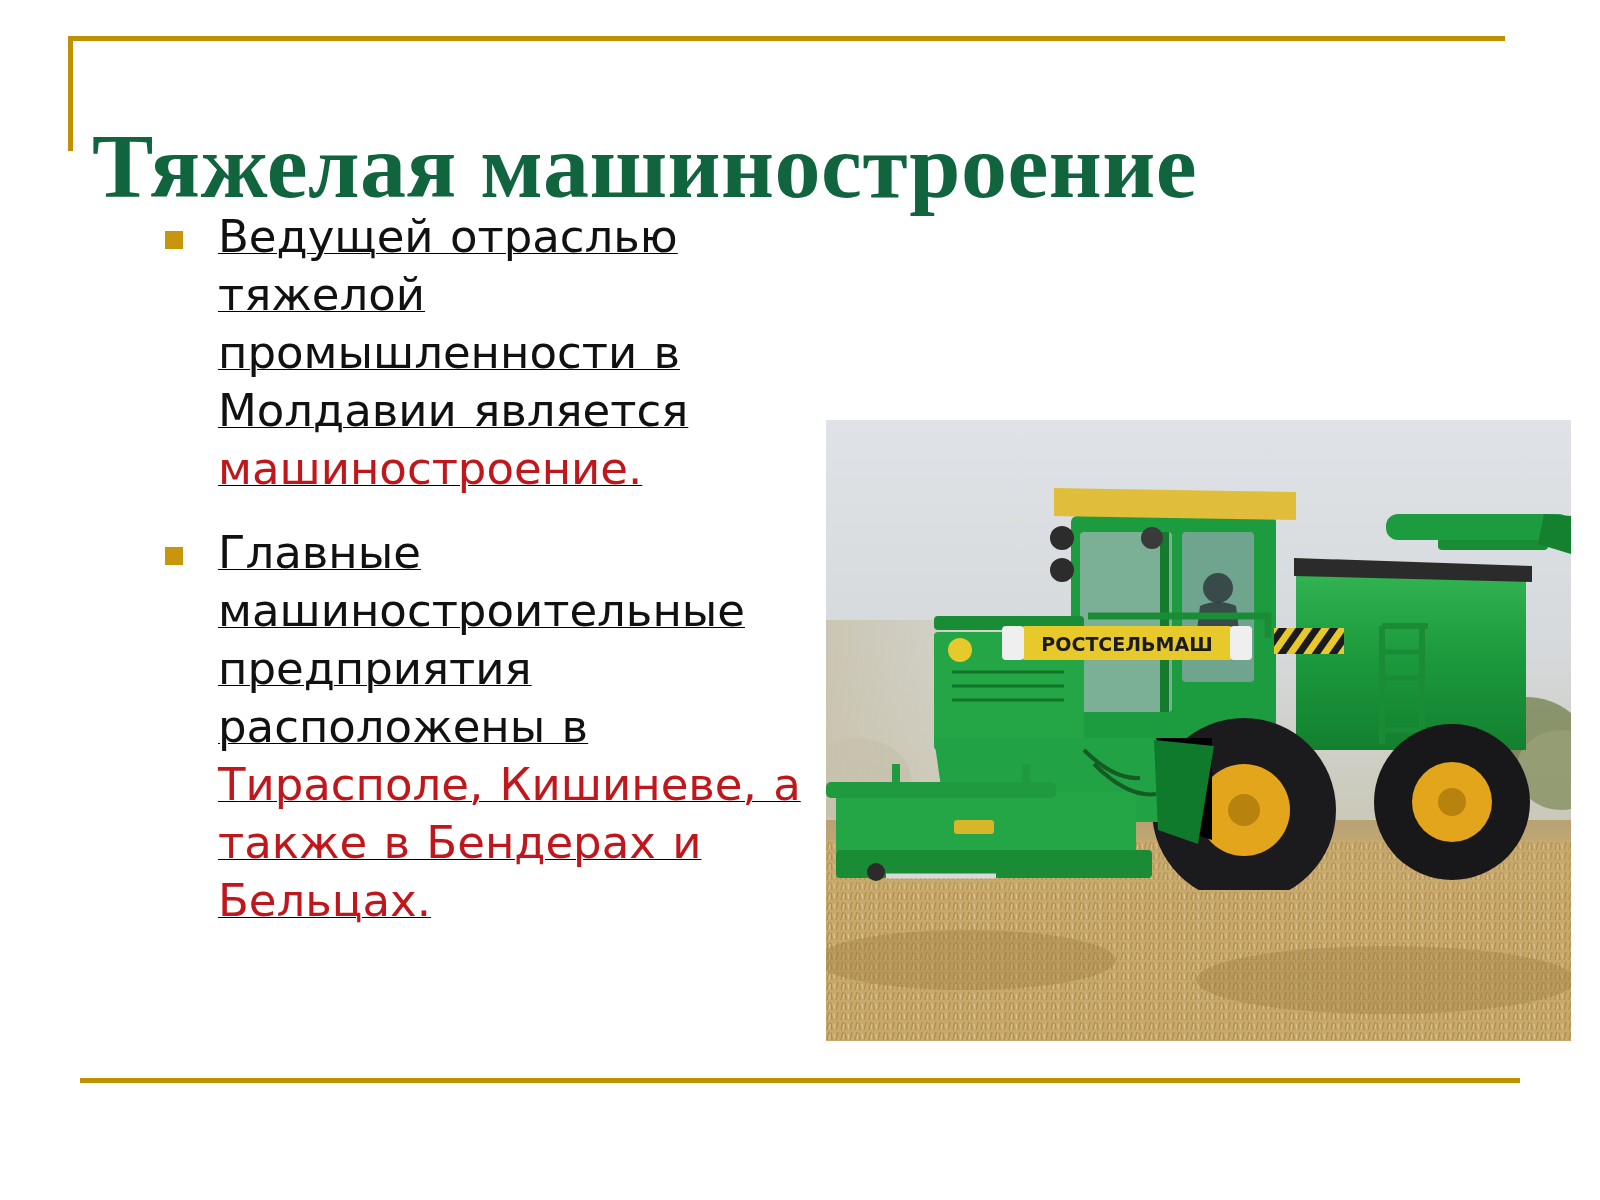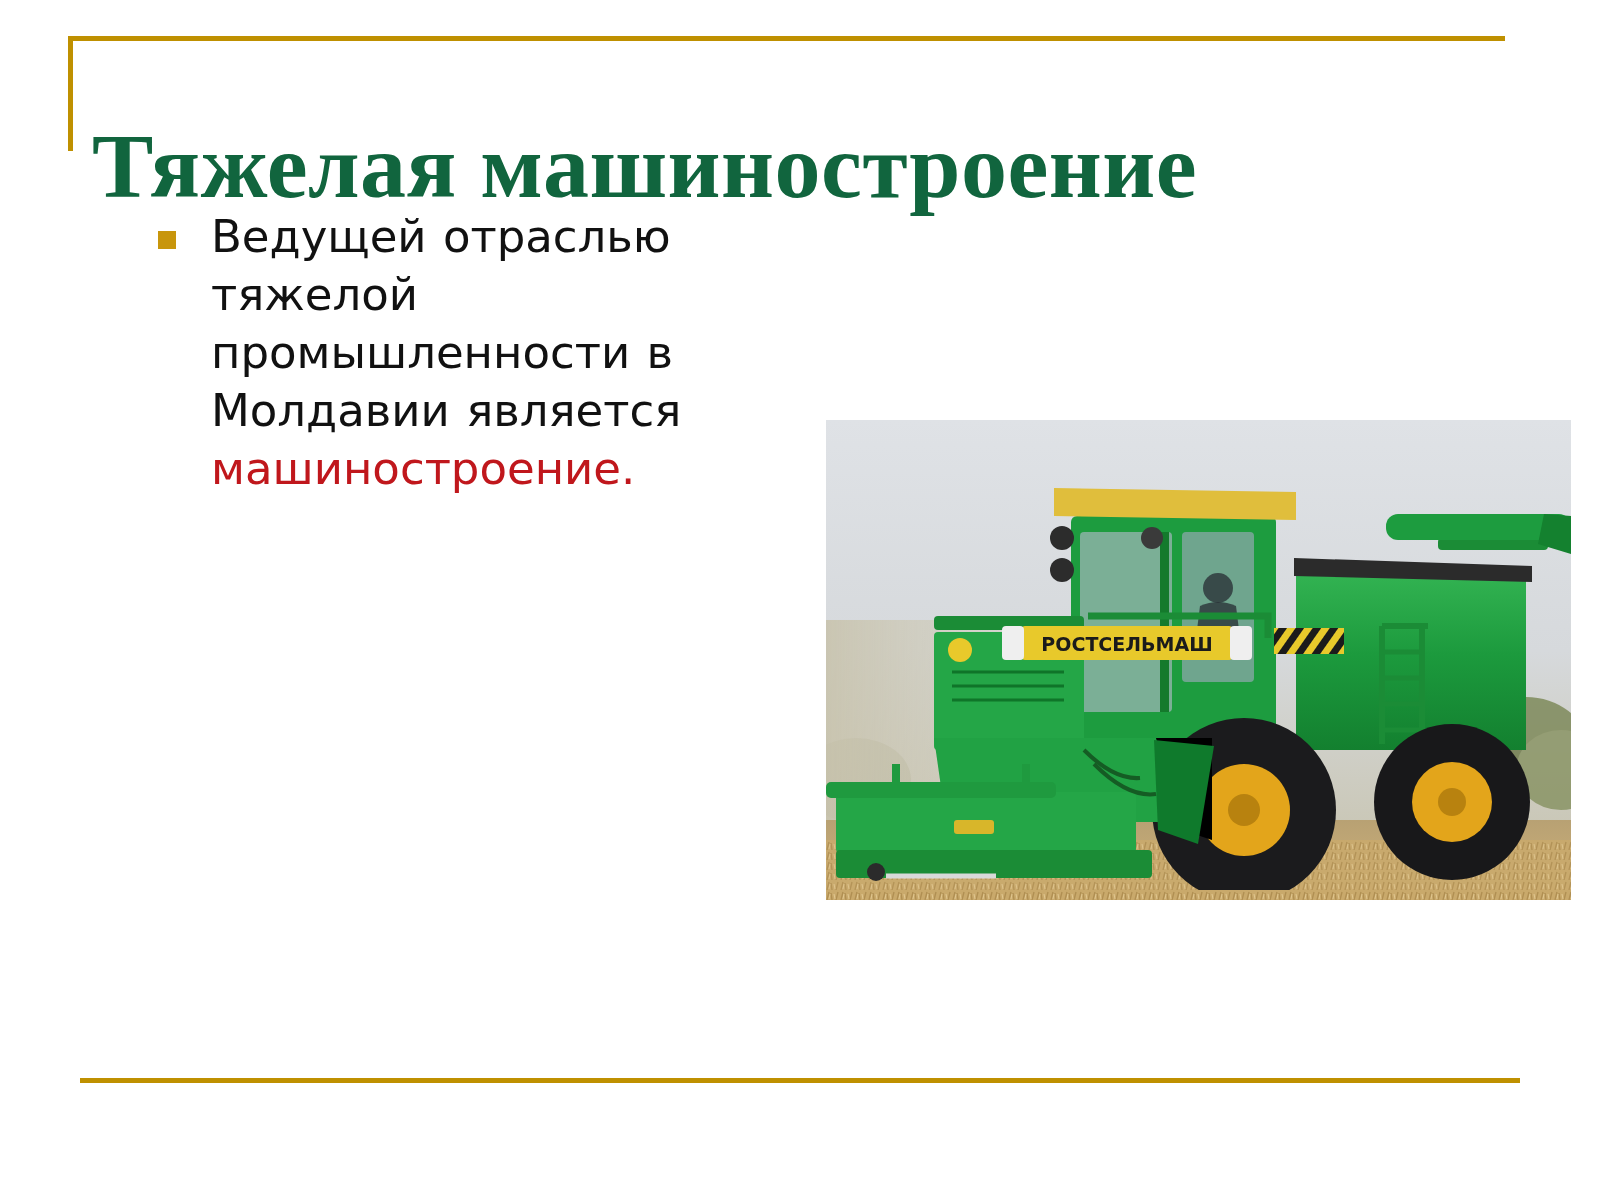--- a/index.html
+++ b/index.html
@@ -51,26 +51,27 @@
     font-size: 92px;
     line-height: 1.0;
     color: #11653E;
     letter-spacing: 0.5px;
     white-space: nowrap;
   }
 
   
   #body-list {
     position: absolute;
-    left: 145px;
+    left: 152px;
     top: 208px;
     width: 680px;
     margin: 0;
     padding: 0;
     list-style: none;
+    text-decoration: underline;
   }
   .bullet-item {
     position: relative;
     padding-left: 66px;
     margin-bottom: 26px;
   }
   .bullet-marker {
     position: absolute;
     left: 13px;
     top: 23px;
@@ -88,21 +89,21 @@
   .accent {
     color: #C0171C;
   }
 
   
   #photo-frame {
     position: absolute;
     left: 826px;
     top: 420px;
     width: 745px;
-    height: 480px;
+    height: 621px;
     overflow: hidden;
     background: #d8dce0;
   }
   #photo-frame svg { display: block; }
 </style>
 </head>
 <body>
 
 <div id="slide-rule-top"></div>
 <div id="slide-rule-left"></div>
@@ -110,20 +111,24 @@
 
 <h1 id="slide-title">Тяжелая машиностроение</h1>
 
 <ul id="body-list">
 
   <li class="bullet-item">
     <span class="bullet-marker"></span>
     <span class="bullet-text"><span>Ведущей отраслью тяжелой промышленности в Молдавии является </span><span class="accent">машиностроение.</span></span>
   </li>
 
+  <li class="bullet-item">
+    <span class="bullet-marker"></span>
+    <span class="bullet-text"><span>Главные машиностроительные предприятия расположены в </span><span class="accent">Тирасполе, Кишиневе, а также в Бендерах и Бельцах.</span></span>
+  </li>
 
 </ul>
 
 <div id="photo-frame">
   <svg width="745" height="621" viewBox="0 0 745 621" xmlns="http://www.w3.org/2000/svg">
     <defs>
       <linearGradient id="skyGrad" x1="0" y1="0" x2="0" y2="1">
         <stop offset="0%" stop-color="#dfe2e6"></stop>
         <stop offset="55%" stop-color="#d6d9dc"></stop>
         <stop offset="100%" stop-color="#c9c6b4"></stop>

